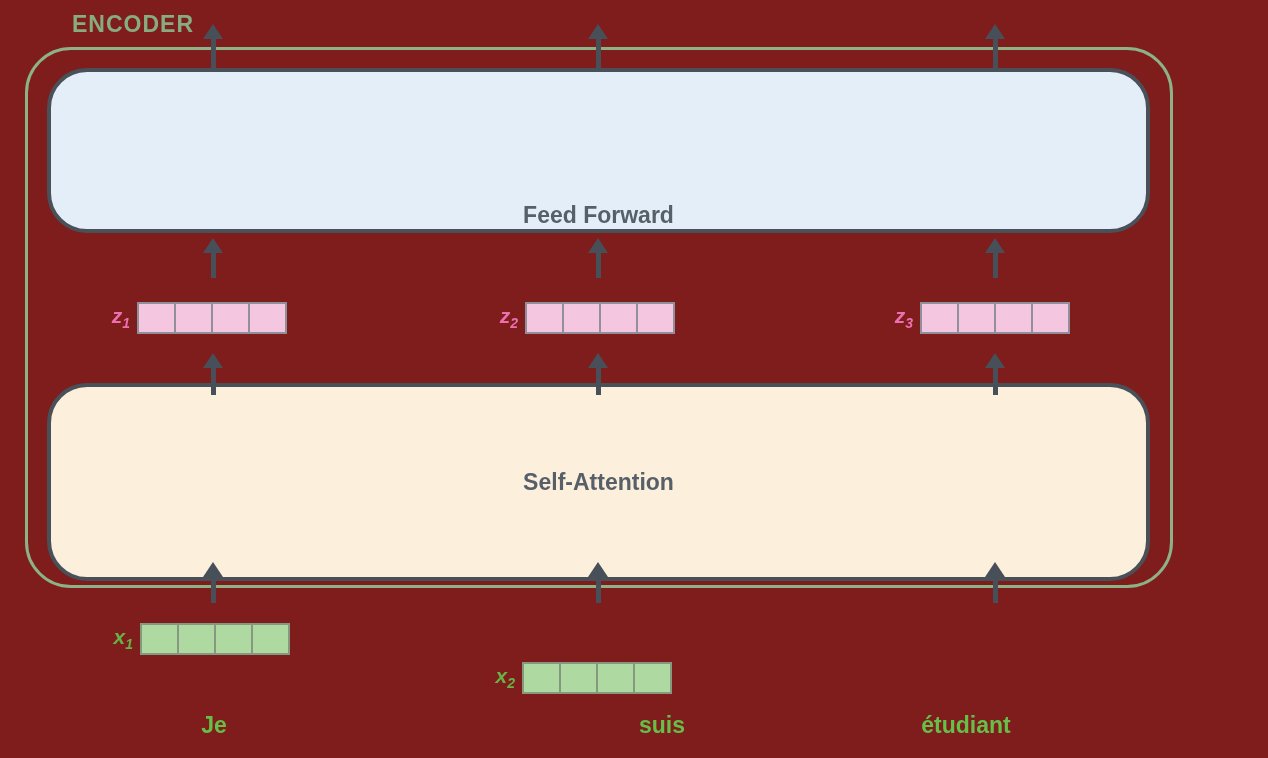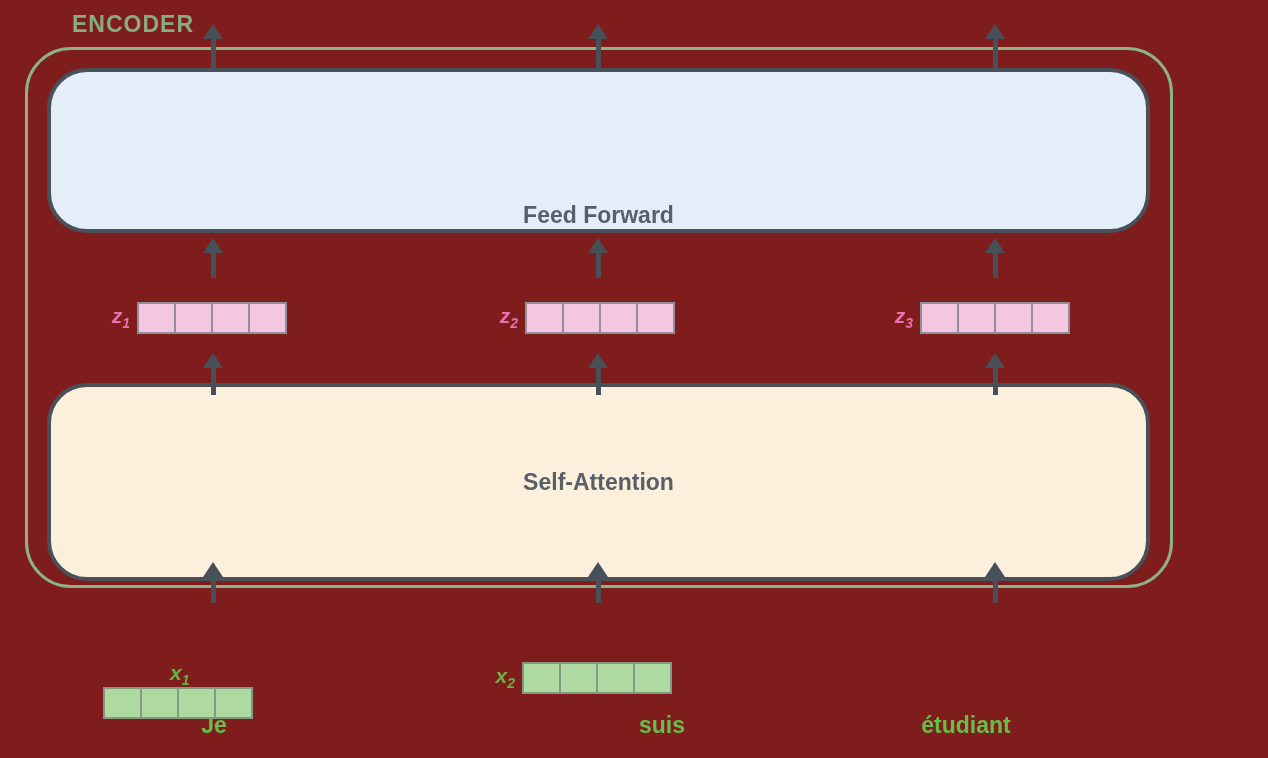--- a/index.html
+++ b/index.html
@@ -236,21 +236,21 @@
     </div>
   <div class="arrow" style="left:588px; top:562px; height:41px;">
       <div class="head"></div>
       <div class="shaft"></div>
     </div>
   <div class="arrow" style="left:985px; top:562px; height:41px;">
       <div class="head"></div>
       <div class="shaft"></div>
     </div>
 
-  <div class="vec-group" style="left:103px; top:662px;flex-direction:column;">
+  <div class="vec-group" style="left:103px; top:623px;">
     <span class="vec-label x-label"><span>x</span><sub>1</sub></span>
     <div class="vector x-vector">
       <div class="vec-cell"></div>
         <div class="vec-cell"></div>
         <div class="vec-cell"></div>
         <div class="vec-cell"></div>
     </div>
   </div>
   <div class="vec-group" style="left:485px; top:662px;">
     <span class="vec-label x-label"><span>x</span><sub>2</sub></span>

